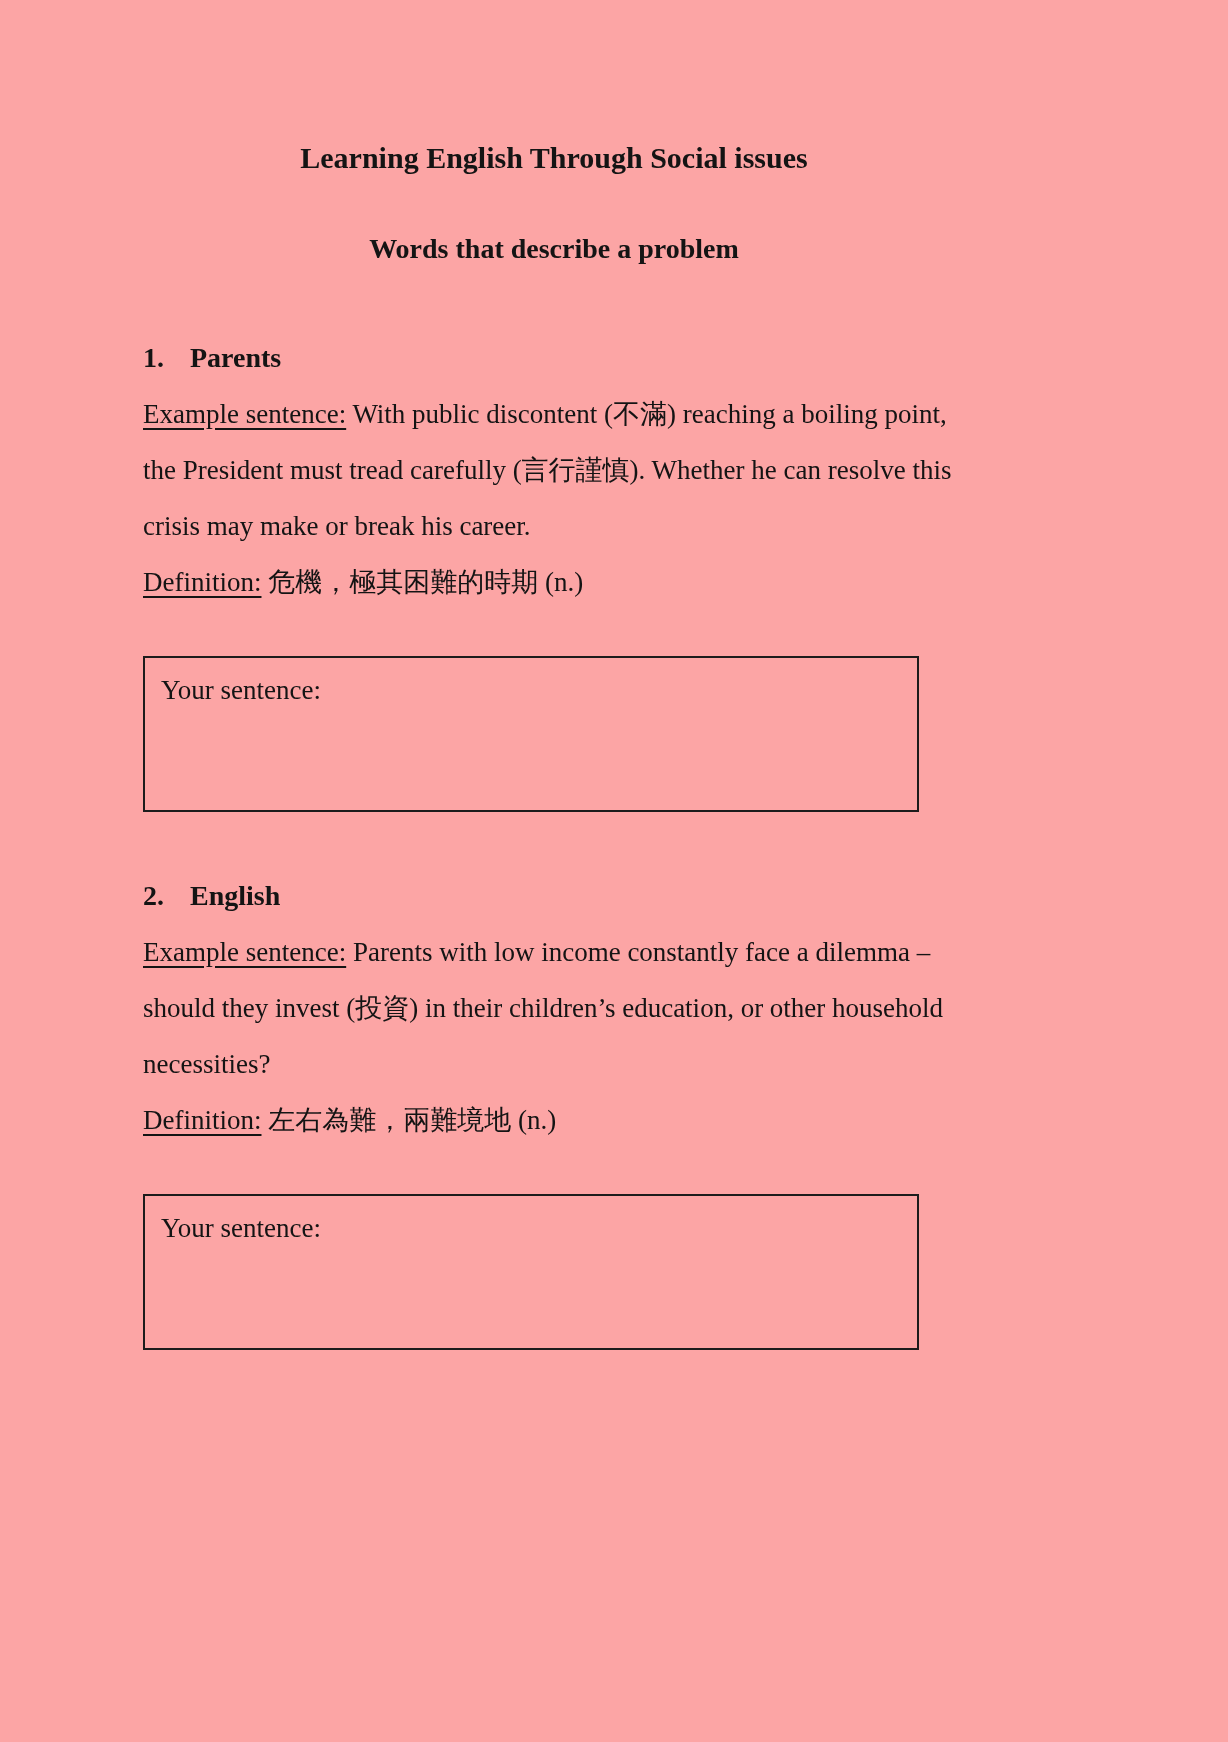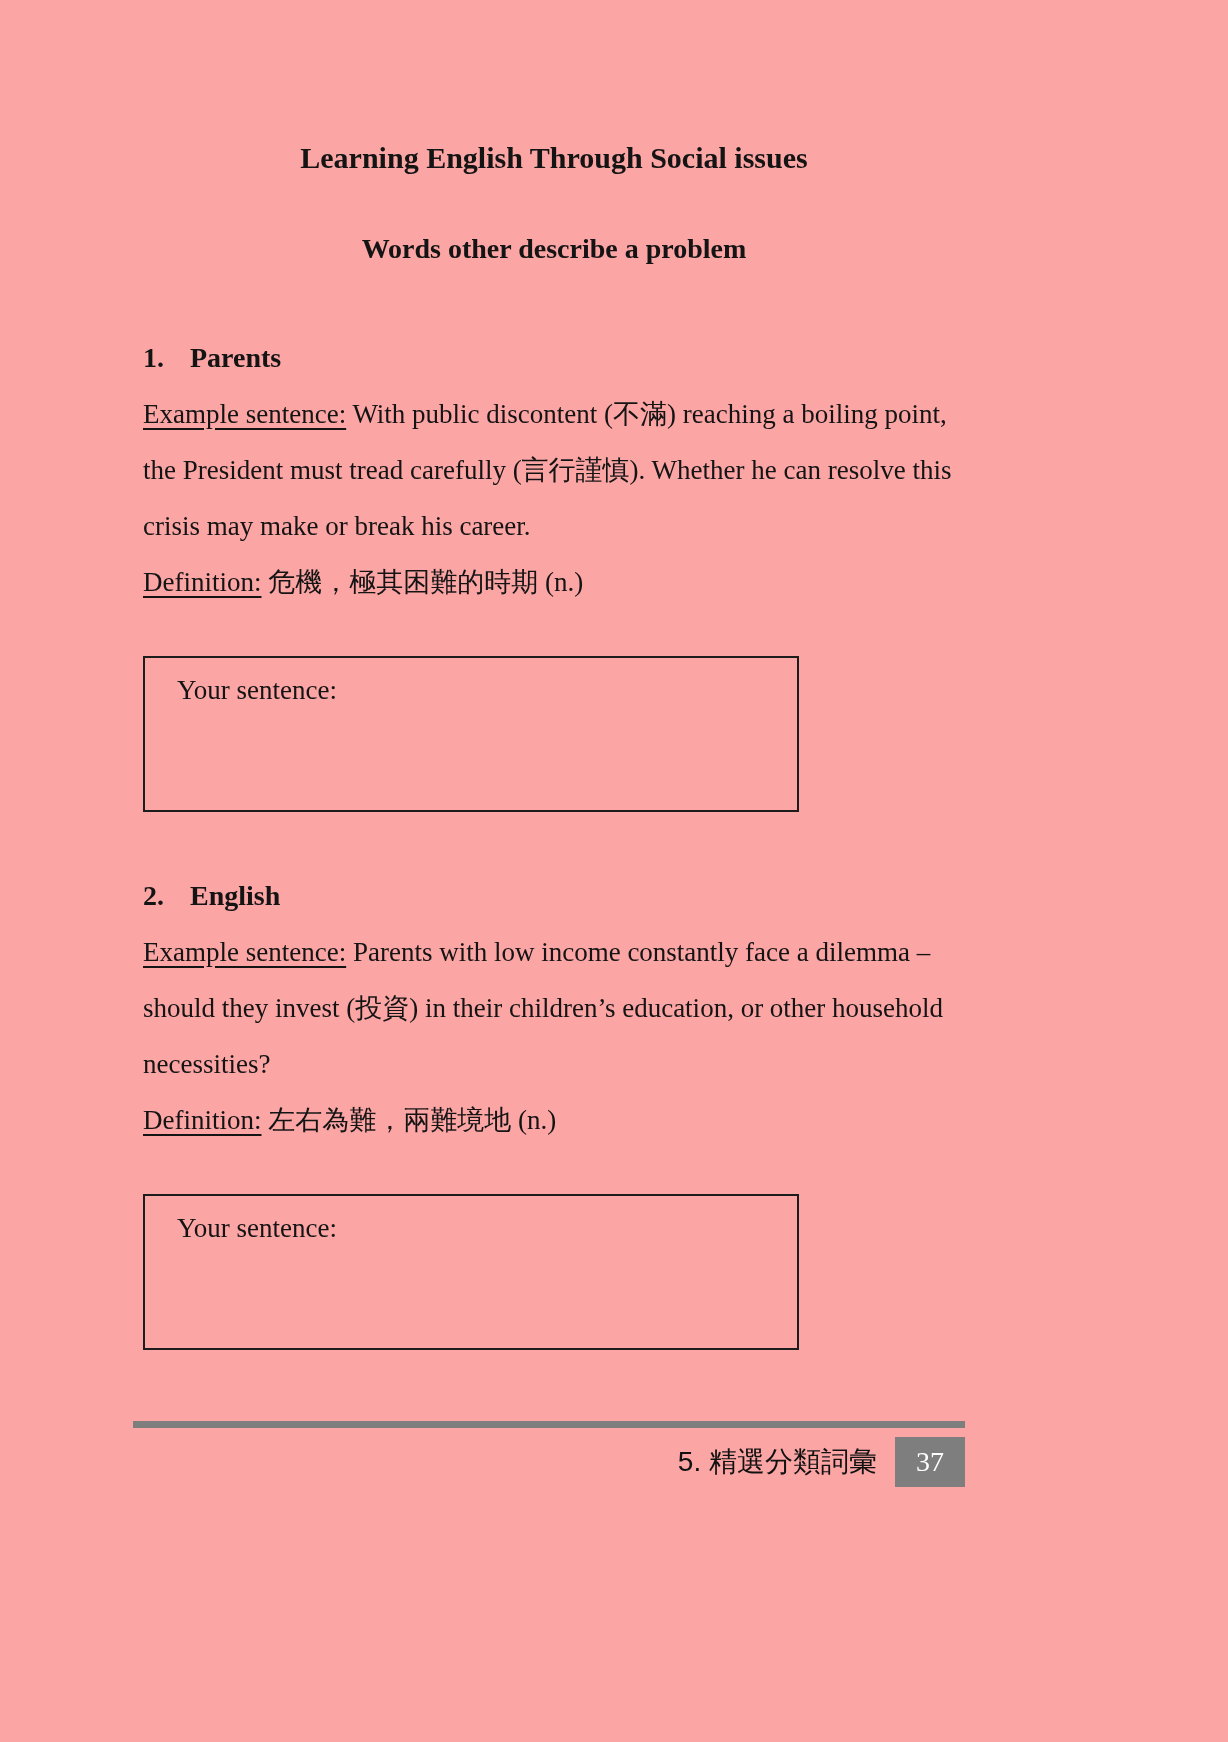--- a/index.html
+++ b/index.html
@@ -53,24 +53,24 @@
     margin: 0;
     font-size: 27px;
     line-height: 56px;
   }
   .label-underlined {
     text-decoration: underline;
     text-underline-offset: 5px;
   }
   .sentence-box {
     margin-top: 46px;
-    width: 656px;
+    width: 776px;
     height: 156px;
     border: 2px solid #1c1c1c;
-    padding: 10px 32px;
+    padding: 10px 16px;
     font-size: 27px;
     line-height: 44px;
     cursor: text;
   }
   .entry-heading.second {
     margin-top: 56px;
   }
   .footer {
     position: absolute;
     left: 133px;
@@ -106,21 +106,21 @@
     justify-content: center;
   }
 </style>
 </head>
 <body>
 
 <div class="page">
   <div class="content">
 
     <h1 class="title">Learning English Through Social issues</h1>
-    <h2 class="subtitle">Words other describe a problem</h2>
+    <h2 class="subtitle">Words that describe a problem</h2>
 
     <section>
       <div class="entry-heading">
         <span class="entry-number">1.</span><span>Parents</span>
       </div>
       <p class="body-line">
         <span class="label-underlined">Example sentence:</span>
         <span>With public discontent (不滿) reaching a boiling point, the President must tread carefully (言行謹慎). Whether he can resolve this crisis may make or break his career.</span>
       </p>
       <p class="body-line">
@@ -144,20 +144,13 @@
         <span class="label-underlined">Definition:</span>
         <span>左右為難，兩難境地 (n.)</span>
       </p>
       <div class="sentence-box">
         <span>Your sentence:</span>
       </div>
     </section>
 
   </div>
 
-  <div class="footer">
-    <div class="footer-rule"></div>
-    <div class="footer-row">
-      <span class="footer-section">5. 精選分類詞彙</span>
-      <span class="page-badge">37</span>
-    </div>
-  </div>
 </div>
 
 </body></html>

